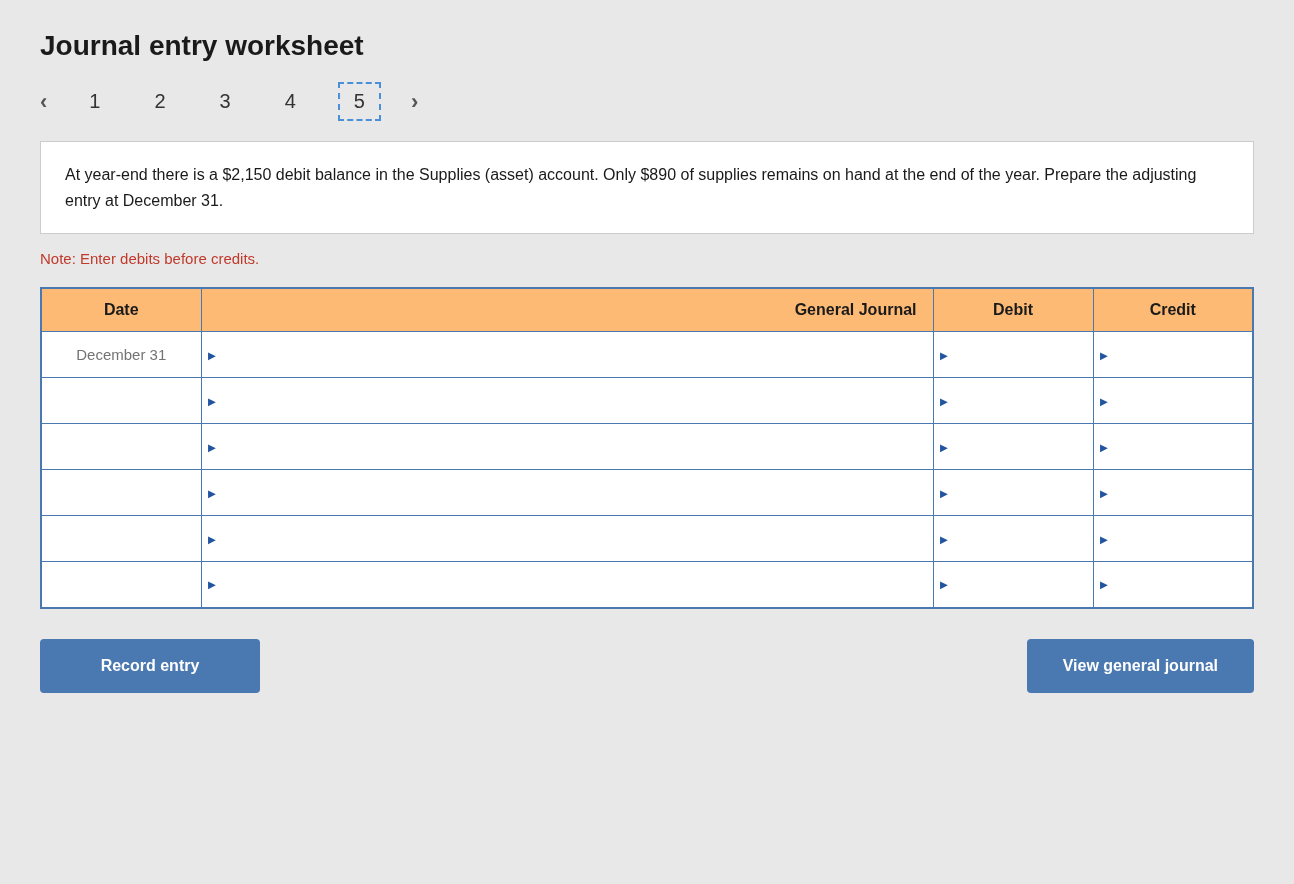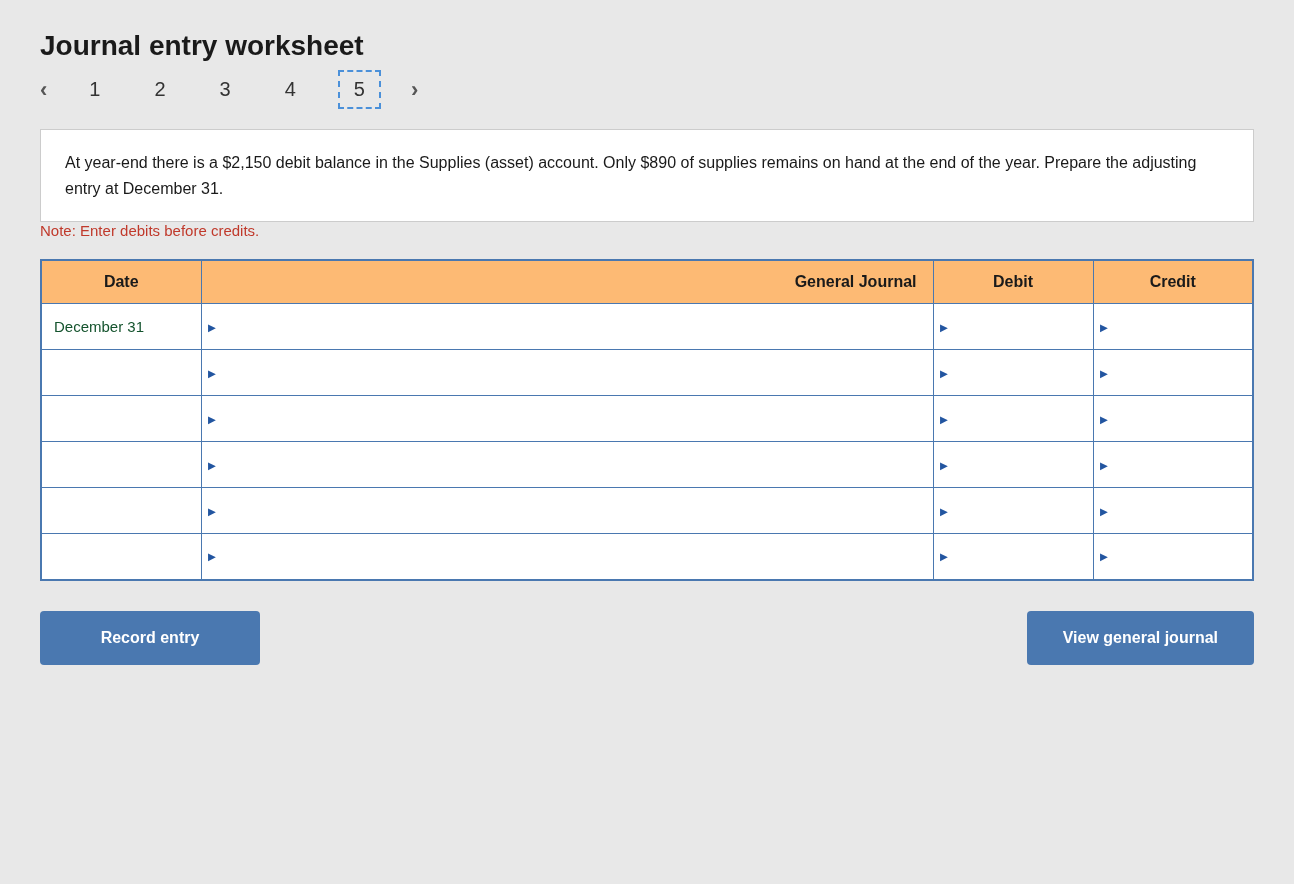--- a/index.html
+++ b/index.html
@@ -7,21 +7,21 @@
       background: #e8e8e8;
       font-family: Arial, sans-serif;
       padding: 30px 40px;
       min-height: 884px;
       width: 1294px;
     }
     .page-title {
       font-size: 28px;
       font-weight: bold;
       color: #1a1a1a;
-      margin-bottom: 8px;
+      margin-bottom: 20px;
     }
     .nav-container {
       display: flex;
       align-items: center;
       margin-bottom: 20px;
       gap: 30px;
     }
     .nav-arrow {
       font-size: 22px;
       color: #555;
@@ -36,20 +36,21 @@
       padding: 6px 12px;
     }
     .nav-number.active {
       border: 2px dashed #4a90d9;
       padding: 6px 14px;
     }
     .description-box {
       background: #fff;
       border: 1px solid #ccc;
       padding: 20px 24px;
+      margin-bottom: 16px;
       font-size: 16px;
       line-height: 1.6;
       color: #1a1a1a;
     }
     .note-text {
       color: #c0392b;
       font-size: 15px;
       margin-bottom: 20px;
     }
     .journal-table {
@@ -69,22 +70,23 @@
     .journal-table td {
       border: 1px solid #4a78b0;
       padding: 0;
       height: 46px;
       vertical-align: middle;
       background: #fff;
     }
     .journal-table td.date-cell {
       padding: 8px 12px;
       font-size: 15px;
-      color: #14532d;
+      color: #737373;
       width: 160px;
+      text-align: center;
     }
     .journal-table td.journal-cell {
       padding: 0;
       position: relative;
     }
     .journal-table td.amount-cell {
       width: 160px;
       position: relative;
       padding: 0;
     }

